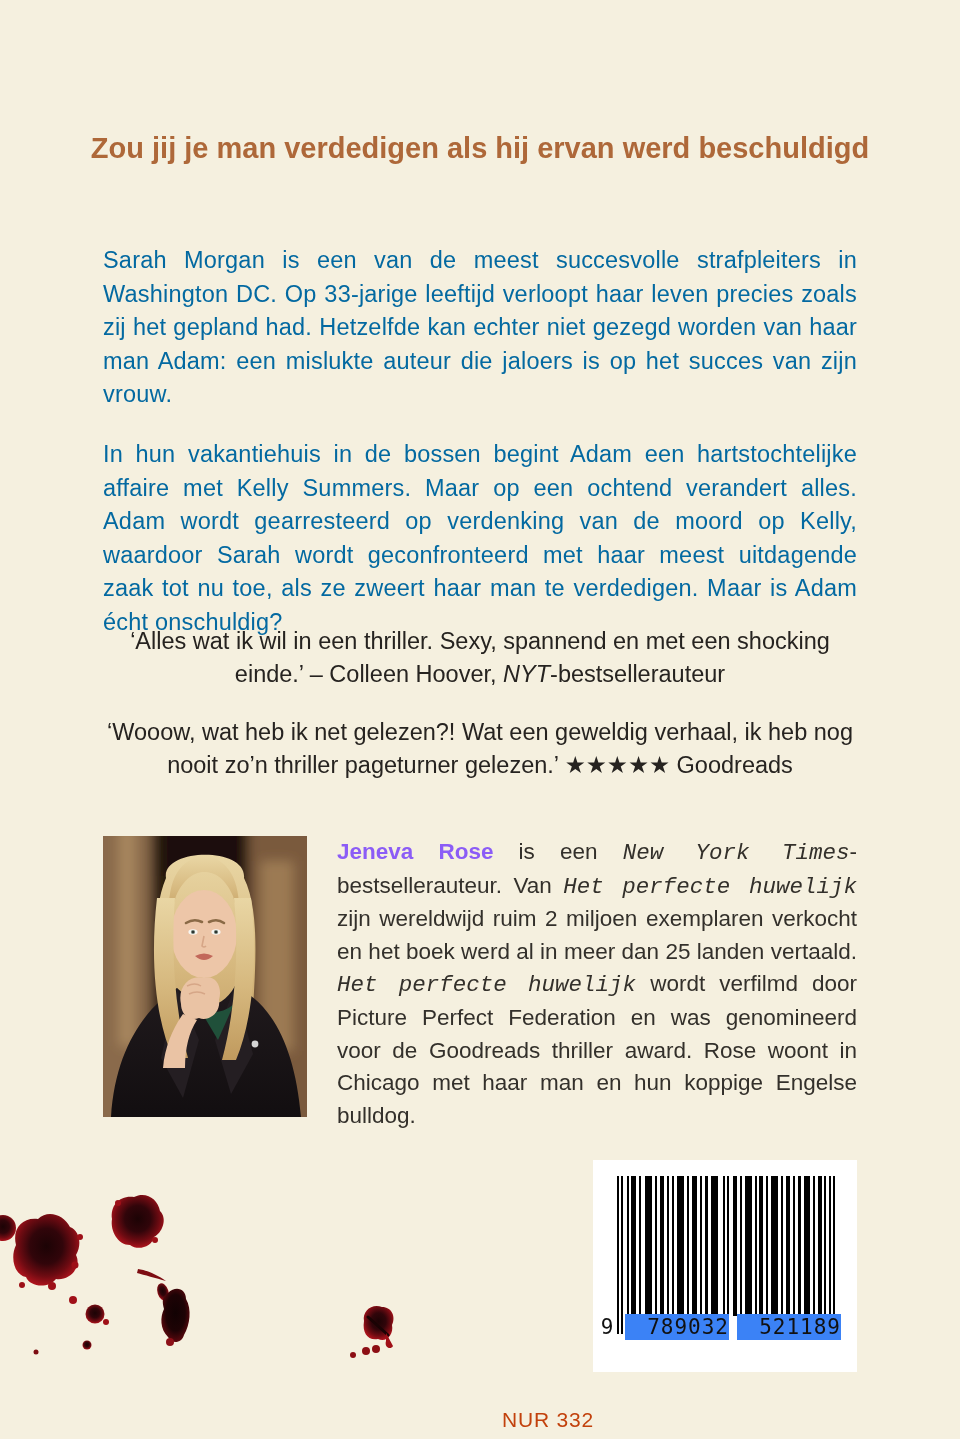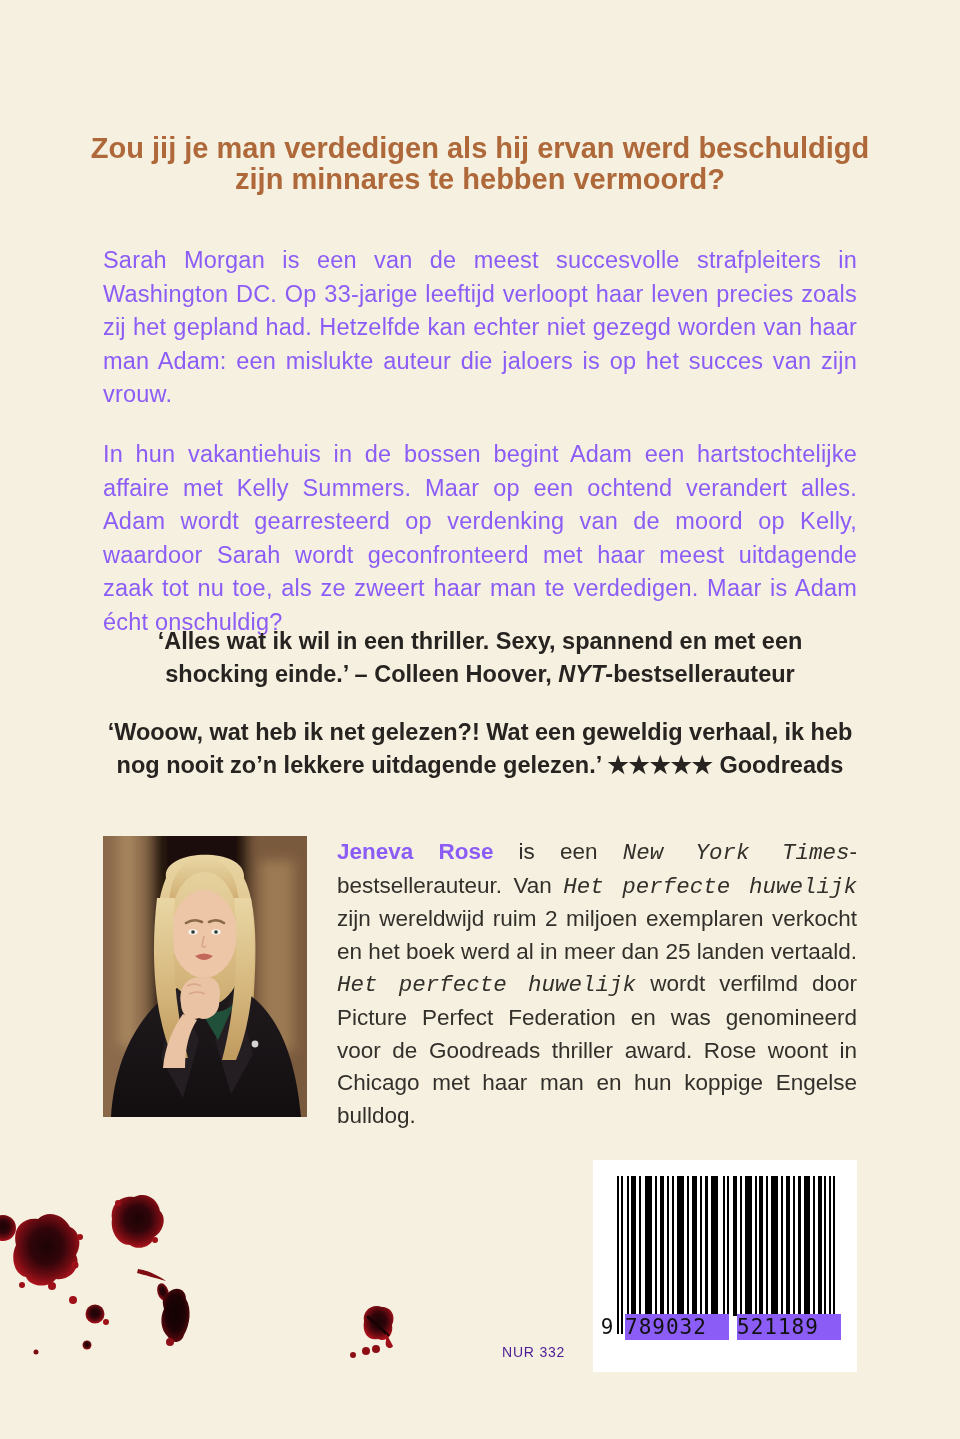--- a/index.html
+++ b/index.html
@@ -14,79 +14,78 @@
   .headline{
     position:absolute;top:133px;left:0;width:960px;
     margin:0;text-align:center;
     font-size:29px;font-weight:bold;line-height:31px;
     color:#ae6839;
   }
   .hl-line{display:block;}
   .body-par{
     position:absolute;left:103px;width:754px;margin:0;
     font-size:23.5px;line-height:33.5px;
-    text-align:justify;color:#8b5cf6;letter-spacing:0.2px;
+    text-align:justify;color:#0369a1;letter-spacing:0.2px;
   }
   .p1{top:244px;}
   .p2{top:438px;}
   .quote{
     position:absolute;left:90px;width:780px;margin:0;
-    text-align:center;font-weight:bold;
+    text-align:center;font-weight:normal;
     font-size:23.5px;line-height:32.5px;color:#262320;
   }
   .q1{top:625px;left:120px;width:720px;}
   .q2{top:716px;}
   .quote em{font-style:italic;}
   .photo{
     position:absolute;left:103px;top:836px;width:204px;height:281px;
     overflow:hidden;background:#5f4430;
   }
   .bio{
     position:absolute;left:337px;top:836px;width:520px;margin:0;
     font-size:22.5px;line-height:32.6px;text-align:justify;
     color:#33302b;hyphens:manual;
   }
   .bio strong{font-weight:bold;color:#8b5cf6;}
   .bio em{font-style:italic;font-family:Liberation Mono, monospace;}
   .blood{position:absolute;left:0;top:1185px;}
   .nur{
-    position:absolute;left:502px;top:1344px;
-    font-size:14px;letter-spacing:0.8px;color:#4c1d95;
+    position:absolute;left:502px;top:1408px;
+    font-size:21px;letter-spacing:0.8px;color:#c2410c;
   }
   .barcode{
     position:absolute;left:593px;top:1160px;width:264px;height:212px;
     background:#ffffff;
   }
   .bars{position:absolute;left:22px;top:16px;}
   .digits{
     position:absolute;left:0;top:150px;width:264px;height:30px;
     display:flex;align-items:flex-end;
     font-family:"DejaVu Sans Mono", monospace;
     font-size:21px;line-height:26px;color:#111;
   }
   .digits .d9{width:20px;margin-left:4px;text-align:center;}
   .digits .sp{width:8px;}
-  .digits .grp{width:104px;background:#8b5cf6;text-align:left;letter-spacing:1px;}
+  .digits .grp{width:104px;background:#3b82f6;text-align:right;letter-spacing:1px;}
 </style>
 </head>
 <body>
 
 <div class="page">
 
   <h1 class="headline">
     <span class="hl-line">Zou jij je man verdedigen als hij ervan werd beschuldigd</span>
-    <span class="hl-line">zijn minnares te hebben vermoord?</span>
   </h1>
 
   <p class="body-par p1">Sarah Morgan is een van de meest succesvolle strafpleiters in Washington DC. Op 33-jarige leeftijd verloopt haar leven precies zoals zij het gepland had. Hetzelfde kan echter niet gezegd worden van haar man Adam: een mislukte auteur die jaloers is op het succes van zijn vrouw.</p>
   <p class="body-par p2">In hun vakantiehuis in de bossen begint Adam een hartstochtelijke affaire met Kelly Summers. Maar op een ochtend verandert alles. Adam wordt gearresteerd op verdenking van de moord op Kelly, waardoor Sarah wordt geconfronteerd met haar meest uitdagende zaak tot nu toe, als ze zweert haar man te verdedigen. Maar is Adam écht onschuldig?</p>
 
   <p class="quote q1"><span>‘Alles wat ik wil in een thriller. Sexy, spannend en met een shocking einde.’ – Colleen Hoover, </span><em>NYT</em><span>-bestsellerauteur</span></p>
 
-  <p class="quote q2">‘Wooow, wat heb ik net gelezen?! Wat een geweldig verhaal, ik heb nog nooit zo’n lekkere uitdagende gelezen.’ ★★★★★ Goodreads</p>
+  <p class="quote q2">‘Wooow, wat heb ik net gelezen?! Wat een geweldig verhaal, ik heb nog nooit zo’n thriller pageturner gelezen.’ ★★★★★ Goodreads</p>
 
   <div class="photo">
     <svg width="204" height="281" viewBox="0 0 204 281">
       <defs>
         <filter id="bgblur" x="-20%" y="-20%" width="140%" height="140%">
             <feGaussianBlur stdDeviation="6"></feGaussianBlur>
           </filter>
         <linearGradient id="hairG" x1="0" y1="0" x2="0" y2="1">
           <stop offset="0" stop-color="#e9d6a4"></stop>
             <stop offset="0.55" stop-color="#d6b87e"></stop>

